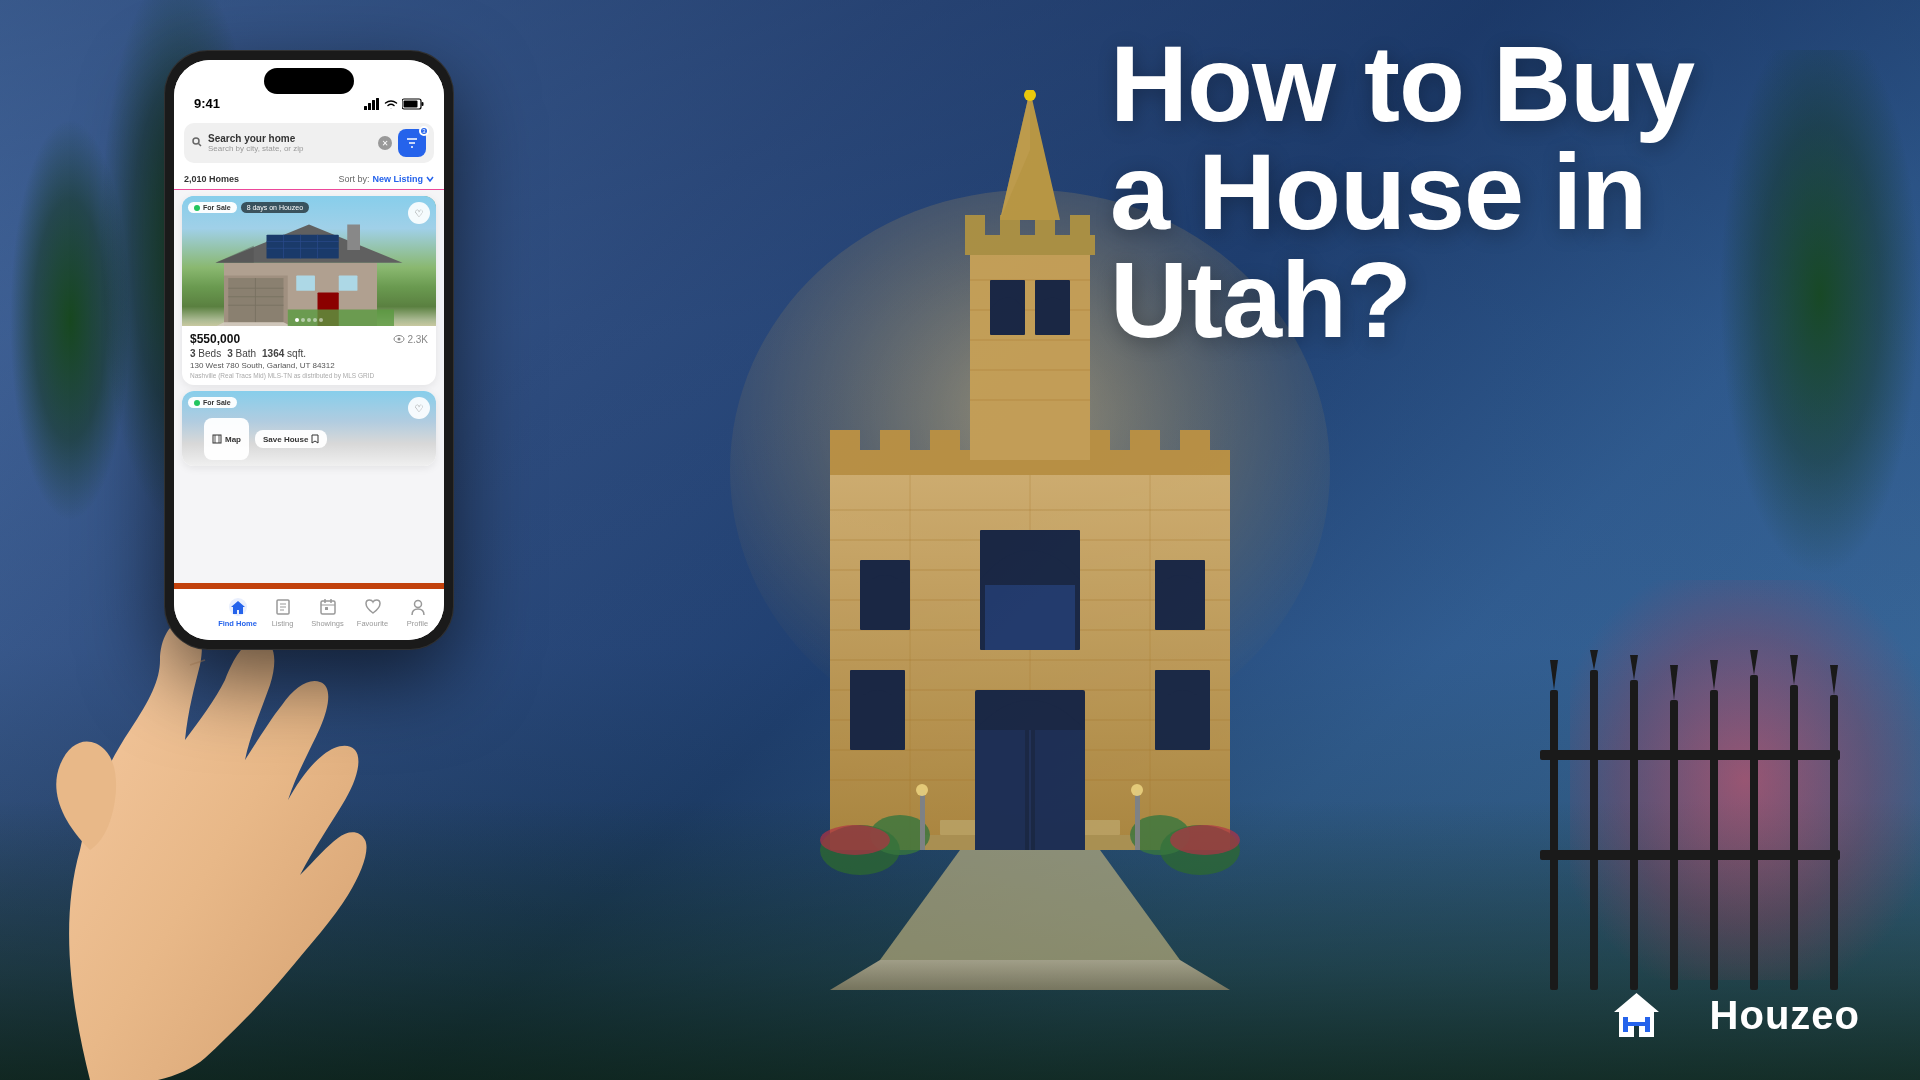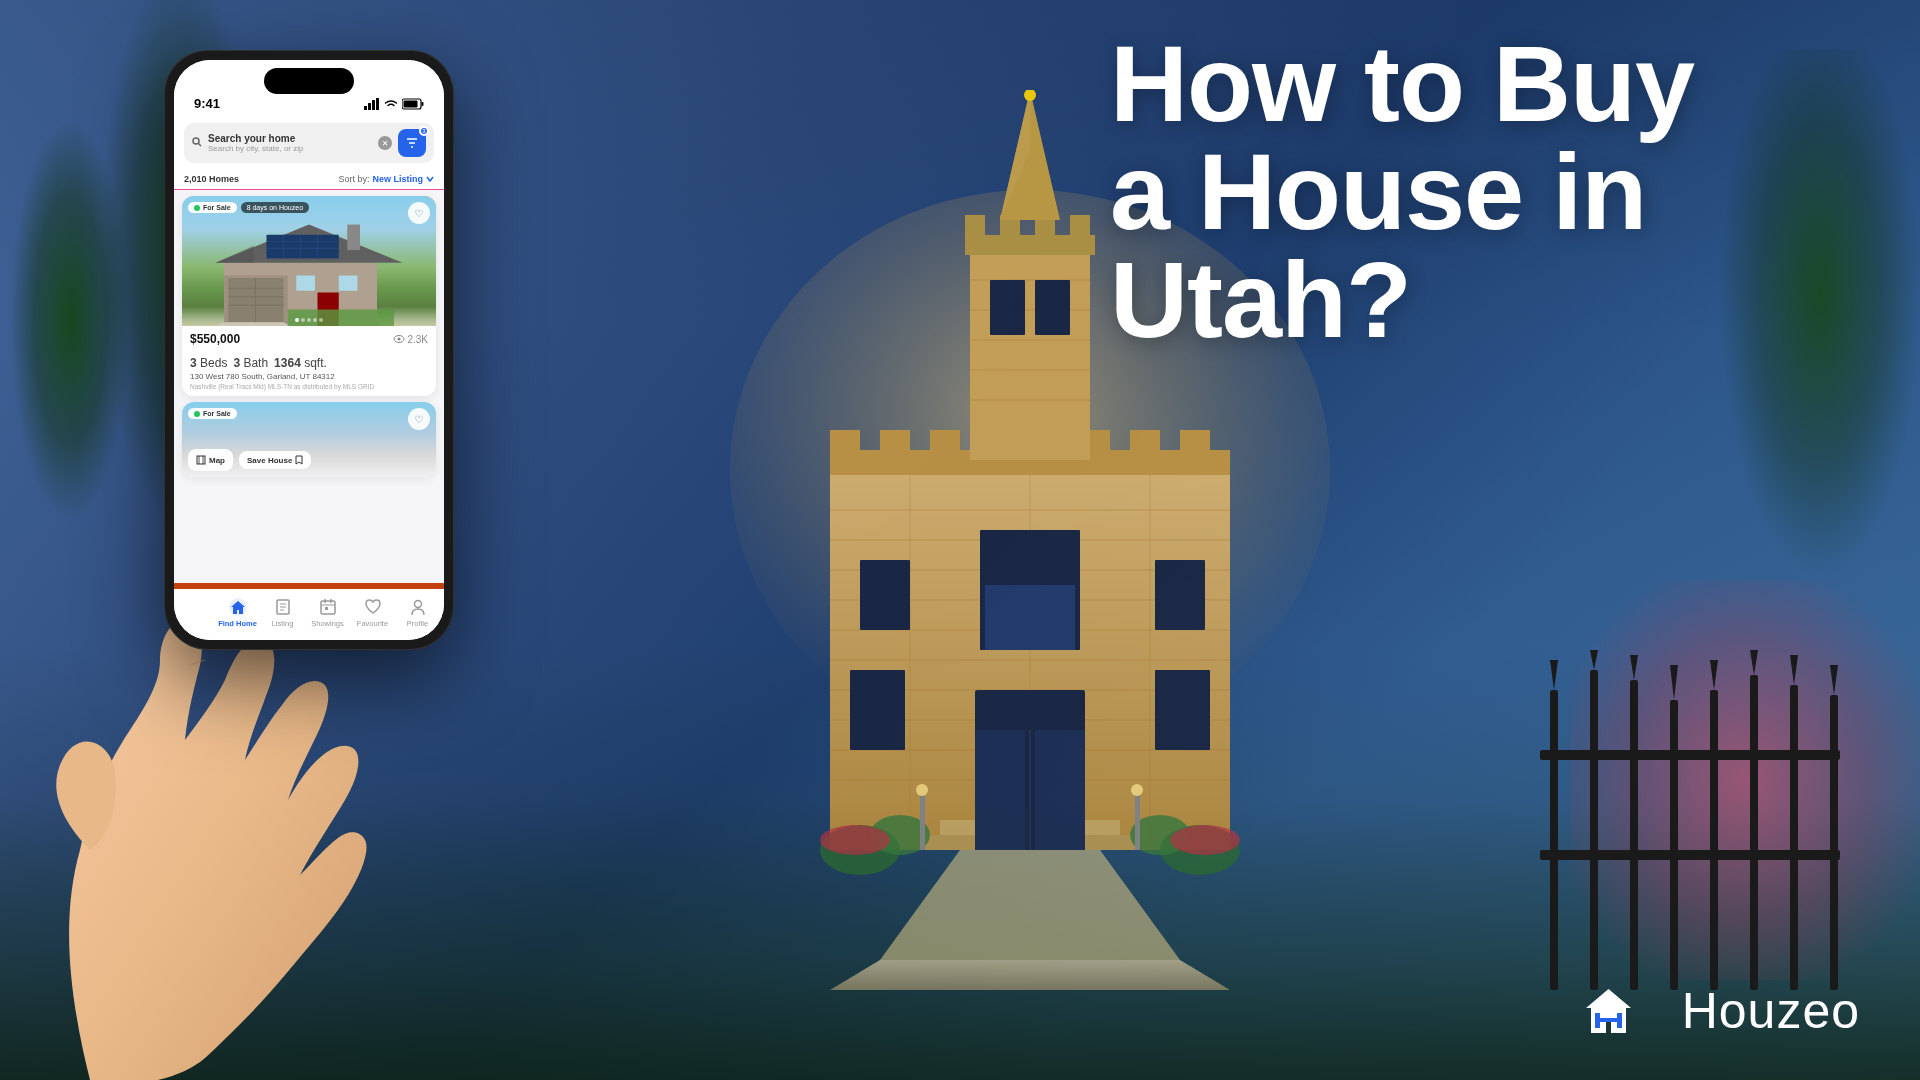--- a/index.html
+++ b/index.html
@@ -294,23 +294,23 @@
       font-size: 10px;
       color: #888;
       display: flex;
       align-items: center;
       gap: 2px;
     }
 
     .specs-row {
       display: flex;
       gap: 6px;
-      font-size: 12px;
+      font-size: 10px;
       color: #444;
-      margin-top: 10px;
+      margin-top: 2px;
       text-align: center;
     }
 
     .spec-bold {
       font-weight: 700;
     }
 
     .address {
       font-size: 8px;
       color: #555;
@@ -346,27 +346,28 @@
       right: 0;
       display: flex;
       gap: 6px;
       padding: 6px;
       align-items: center;
     }
 
     .map-btn {
       background: rgba(255,255,255,0.95);
       border-radius: 8px;
-      padding: 6px 8px;
+      padding: 16px 8px;
       font-size: 8px;
       font-weight: 600;
       color: #333;
       display: flex;
       align-items: center;
       gap: 3px;
+      margin-left: 16px;
     }
 
     .save-search-btn {
       background: rgba(255,255,255,0.95);
       border-radius: 8px;
       padding: 4px 8px;
       font-size: 8px;
       font-weight: 600;
       color: #333;
       display: flex;
@@ -440,22 +441,22 @@
       bottom: 40px;
       right: 60px;
       z-index: 30;
       display: flex;
       align-items: center;
       gap: 6px;
     }
 
     .logo-text {
       font-family: 'Arial Black', Arial, sans-serif;
-      font-size: 50px;
-      font-weight: 400;
+      font-size: 40px;
+      font-weight: 700;
       color: #fff;
       letter-spacing: 1px;
       margin-left: 40px;
     }
 
     
     .church-svg {
       position: absolute;
       left: 50%;
       top: 50%;

